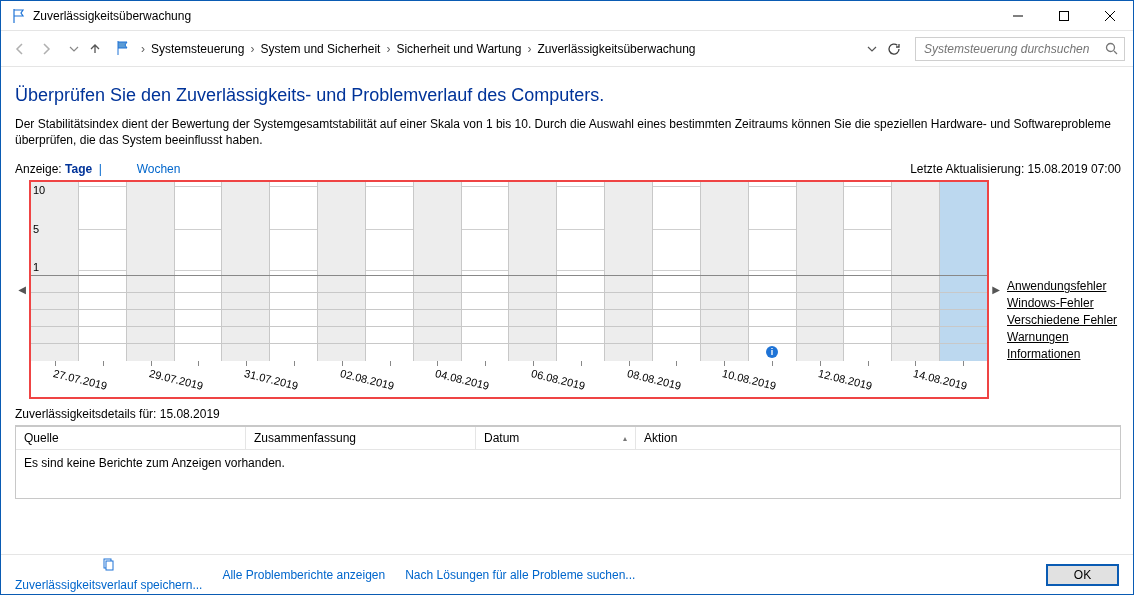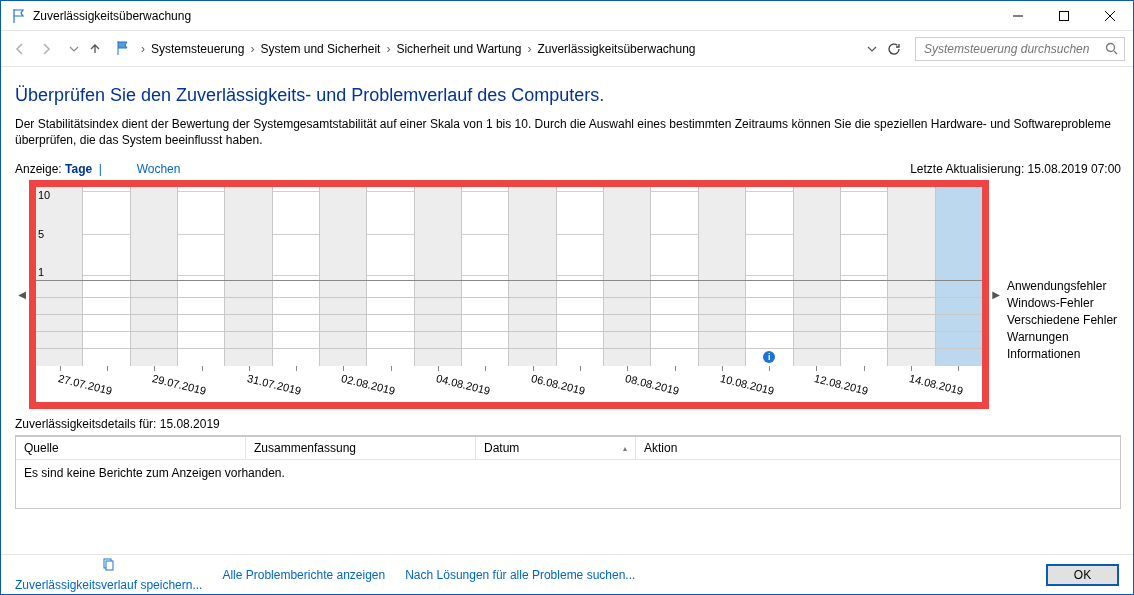--- a/index.html
+++ b/index.html
@@ -22,39 +22,39 @@
   .searchbox { width: 210px; height: 24px; border: 1px solid #cfcfcf; display: flex; align-items: center; padding: 0 6px; margin-right: 2px;}
   .searchbox input { border: 0; outline: 0; flex: 1; font-size: 12px; font-style: italic; color: #888; }
   .content { flex: 1; padding: 12px 12px 0 14px; overflow: hidden; display: flex; flex-direction: column; }
   .h1 { color: #003399; font-size: 18px; font-weight: normal; margin: 6px 0 10px 0; }
   .desc { font-size: 12px; margin: 0 0 14px 0; line-height: 1.35; }
   .viewrow { display: flex; justify-content: space-between; font-size: 12px; margin-bottom: 4px; }
   .linkblue { color: #0066cc; margin-left: 28px; }
   .boldblue { color: #003399; font-weight: bold; }
   .chartwrap { display: flex; align-items: stretch; }
   .scroll-arrow { width: 14px; display: flex; align-items: center; justify-content: center; font-size: 10px; color: #555; user-select: none; }
-  .chart { flex: 1; border: 7px solid #ef4444; display: flex; flex-direction: column; }
+  .chart { flex: 1; border: 2px solid #ef4444; display: flex; flex-direction: column; }
   .topchart { position: relative; height: 94px; border-bottom: 1px solid #888; }
   .cols { position: absolute; inset: 0; display: flex; }
   .col { flex: 1; border-left: 1px solid #c8c8c8; }
   .col.gray { background: #ededed; }
   .col.sel { background: #bcd8ef; }
   .col:first-child { border-left: 0; }
   .ylabels { position: absolute; left: 2px; top: 0; bottom: 0; display: flex; flex-direction: column; justify-content: space-between; padding: 2px 0; font-size: 11px; z-index: 2; }
   .glines { position: absolute; left: 0; right: 0; }
   .gline { position: absolute; left: 0; right: 0; height: 1px; background: #cfcfcf; }
   .rows { display: flex; flex-direction: column; }
   .rowcat { height: 17px; border-bottom: 1px solid #c8c8c8; position: relative; }
   .rowcat:last-child { border-bottom: 0; }
   .rowcat .cols { position: absolute; inset: 0; display: flex; }
   .info-dot { position: absolute; width: 12px; height: 12px; background:#1e73d6; border-radius:50%; color:#fff; font-size:9px; font-weight:bold; display:flex; align-items:center; justify-content:center; top:2px; }
   .xaxisrow { height: 36px; position: relative; }
   .tick { position: absolute; top: 0; width: 1px; height: 5px; background: #888; }
   .xlabel { position: absolute; top: 6px; font-size: 11px; transform: rotate(14deg); transform-origin: left top; white-space: nowrap; }
-  .rowlabels { width: 118px; display:flex; flex-direction:column; justify-content:flex-start; padding-left:4px; font-size:12px; }
+  .rowlabels { width: 118px; display:flex; flex-direction:column; justify-content:flex-start; padding-left:4px; font-size:12px;text-decoration:underline; }
   .rowlabels div { height: 17px; line-height:17px; }
   .detailstitle { margin: 8px 0 4px 0; font-size: 12px; }
   .table { border: 1px solid #c8c8c8; }
   .thead { display: flex; border-top: 1px solid #c8c8c8; border-bottom: 1px solid #e5e5e5; }
   .th { padding: 4px 8px; font-size: 12px; border-right: 1px solid #e5e5e5; display:flex; align-items:center; gap:6px;}
   .th.c1 { flex: 0 0 230px; }
   .th.c2 { flex: 0 0 230px; }
   .th.c3 { flex: 0 0 160px; }
   .th.c4 { flex: 1; border-right: 0; }
   .sort-indicator { font-size: 8px; color: #777; margin-left: auto;}

